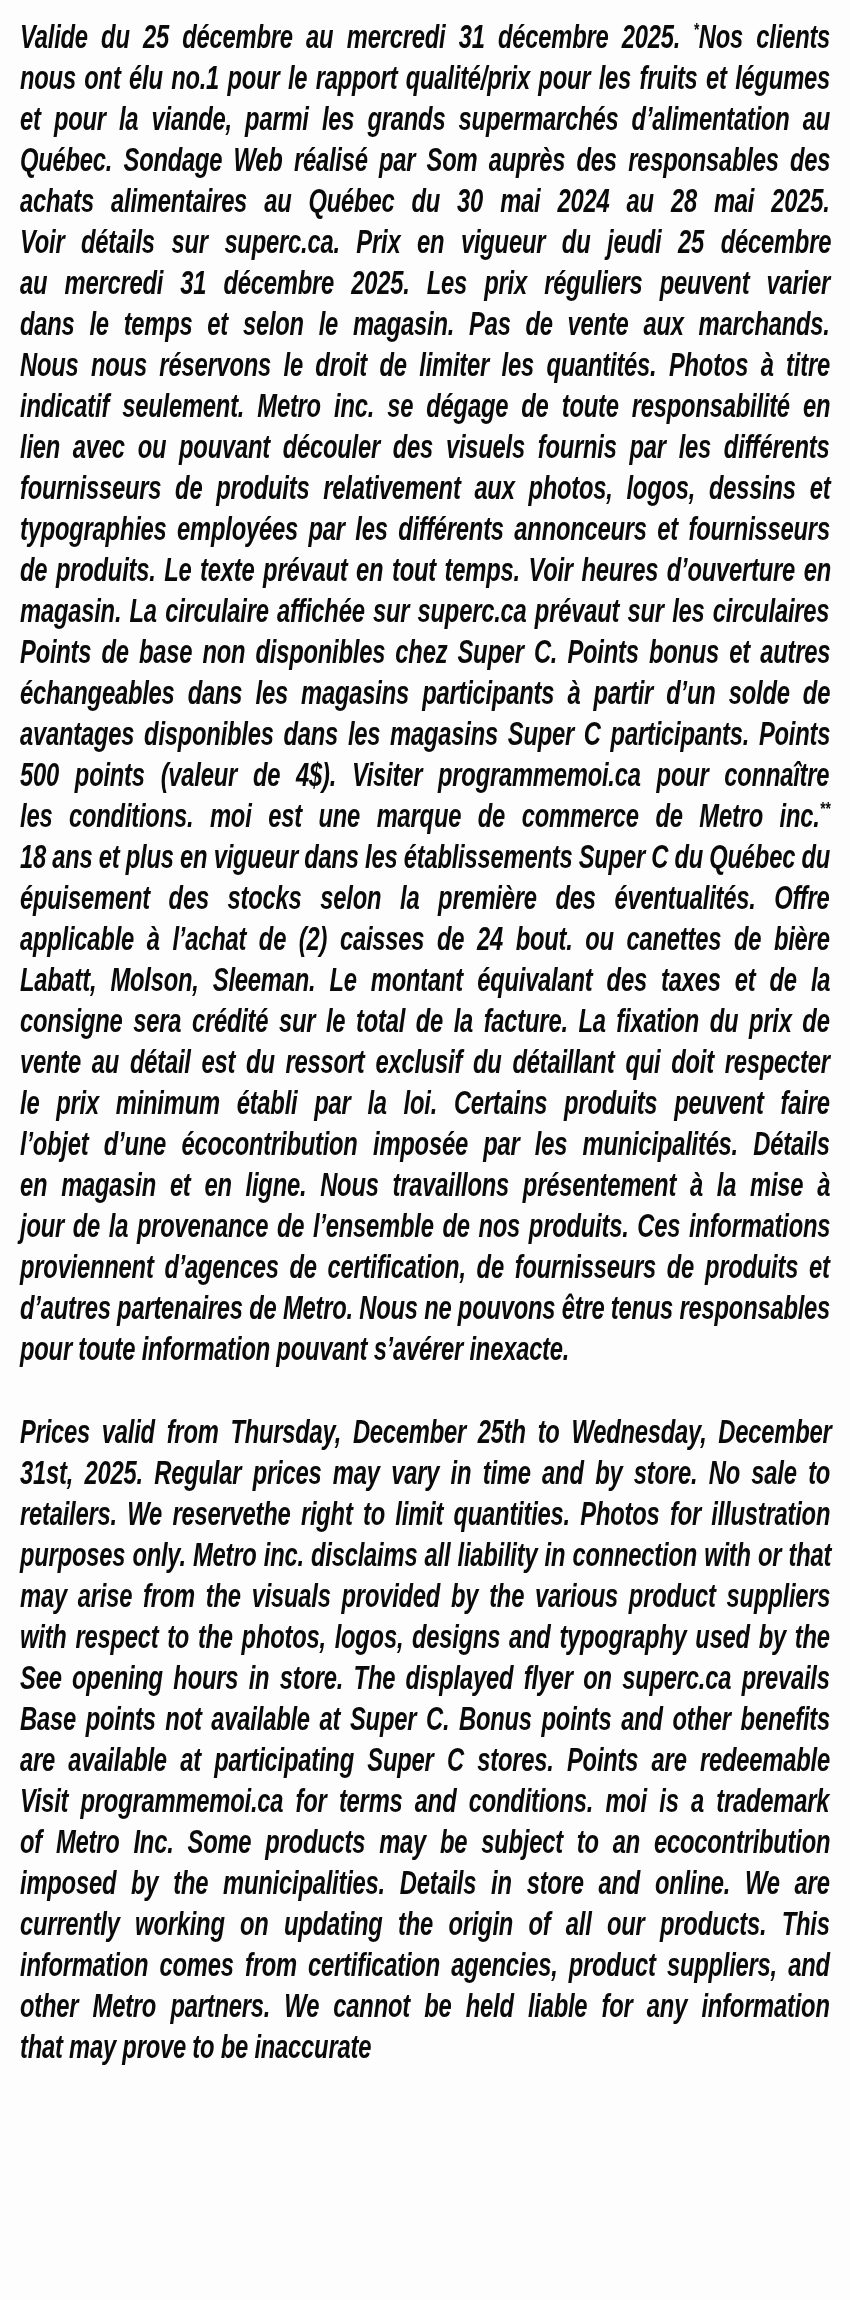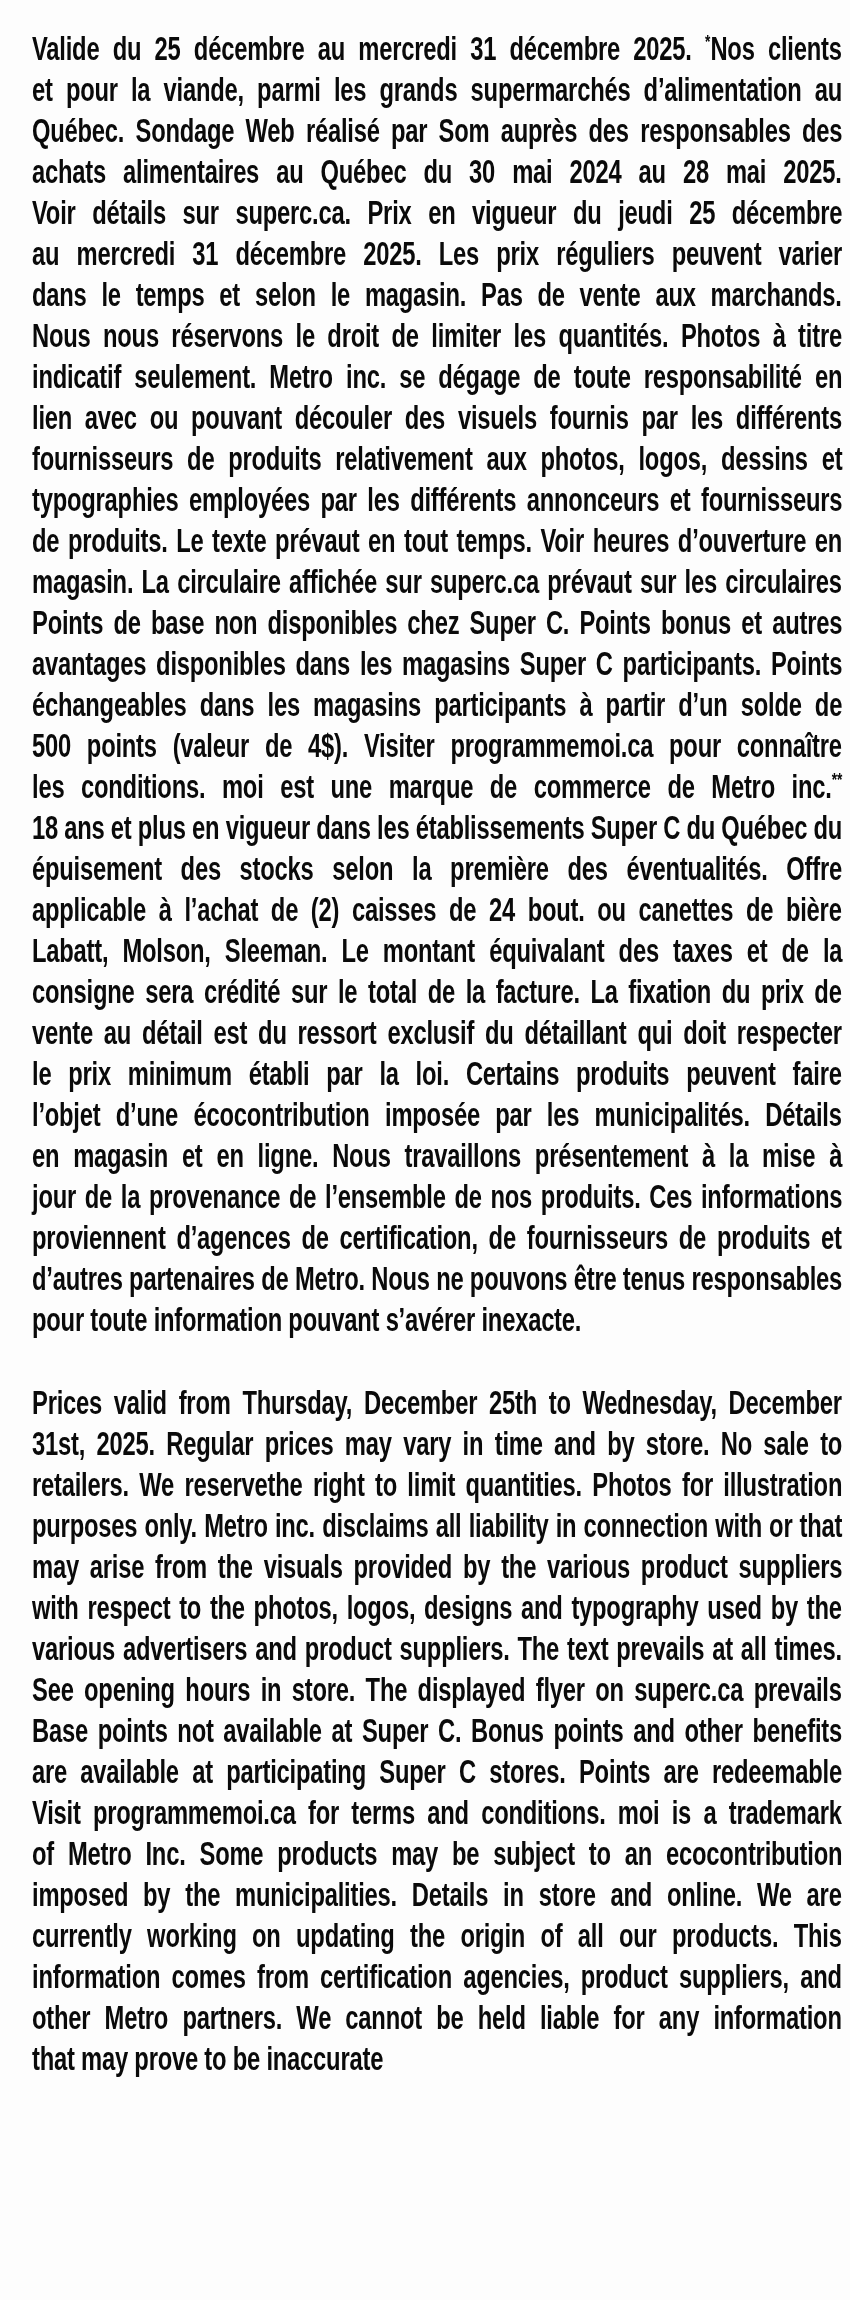--- a/index.html
+++ b/index.html
@@ -11,21 +11,22 @@
     height: 2300px;
     background: #fdfdfd;
     color: #0a0a0a;
     font-family: "Liberation Sans", sans-serif;
     overflow: hidden;
   }
   .legal {
     padding: 16px 20px 0 20px;
   }
   .para {
-    margin: 12px;
+    margin: 0;
+    font-style: italic;
   }
   .para + .para {
     margin-top: 42px;
   }
   .line {
     height: 41px;
     width: 810px;
     overflow: visible;
   }
   .line-inner {
@@ -45,36 +46,37 @@
     top: -0.62em;
     letter-spacing: 0;
   }
 </style>
 </head>
 <body>
 
 <div class="legal">
   <div class="para">
       <div class="line"><span class="line-inner" style="word-spacing: 9.6px; transform: scaleX(0.72);">Valide du 25 décembre au mercredi 31 décembre 2025. <sup>*</sup>Nos clients</span></div>
+      <div class="line"><span class="line-inner" style="word-spacing: 2.83333px; transform: scaleX(0.72);">nous ont élu no.1 pour le rapport qualité/prix pour les fruits et légumes</span></div>
       <div class="line"><span class="line-inner" style="word-spacing: 9.44444px; transform: scaleX(0.72);">et pour la viande, parmi les grands supermarchés d’alimentation au</span></div>
       <div class="line"><span class="line-inner" style="word-spacing: 6.77778px; transform: scaleX(0.72);">Québec. Sondage Web réalisé par Som auprès des responsables des</span></div>
       <div class="line"><span class="line-inner" style="word-spacing: 14.8182px; transform: scaleX(0.72);">achats alimentaires au Québec du 30 mai 2024 au 28 mai 2025.</span></div>
       <div class="line"><span class="line-inner" style="word-spacing: 14.2px; transform: scaleX(0.72);">Voir détails sur superc.ca. Prix en vigueur du jeudi 25 décembre</span></div>
       <div class="line"><span class="line-inner" style="word-spacing: 15px; transform: scaleX(0.72);">au mercredi 31 décembre 2025. Les prix réguliers peuvent varier</span></div>
       <div class="line"><span class="line-inner" style="word-spacing: 11.7273px; transform: scaleX(0.72);">dans le temps et selon le magasin. Pas de vente aux marchands.</span></div>
       <div class="line"><span class="line-inner" style="word-spacing: 8.45455px; transform: scaleX(0.72);">Nous nous réservons le droit de limiter les quantités. Photos à titre</span></div>
       <div class="line"><span class="line-inner" style="word-spacing: 9.33333px; transform: scaleX(0.72);">indicatif seulement. Metro inc. se dégage de toute responsabilité en</span></div>
       <div class="line"><span class="line-inner" style="word-spacing: 8.9px; transform: scaleX(0.72);">lien avec ou pouvant découler des visuels fournis par les différents</span></div>
       <div class="line"><span class="line-inner" style="word-spacing: 10.25px; transform: scaleX(0.72);">fournisseurs de produits relativement aux photos, logos, dessins et</span></div>
       <div class="line"><span class="line-inner" style="word-spacing: 5.71429px; transform: scaleX(0.72);">typographies employées par les différents annonceurs et fournisseurs</span></div>
       <div class="line"><span class="line-inner" style="word-spacing: 3.09091px; transform: scaleX(0.72);">de produits. Le texte prévaut en tout temps. Voir heures d’ouverture en</span></div>
       <div class="line"><span class="line-inner" style="word-spacing: 2.66667px; transform: scaleX(0.72);">magasin. La circulaire affichée sur superc.ca prévaut sur les circulaires</span></div>
       <div class="line"><span class="line-inner" style="word-spacing: 5.27273px; transform: scaleX(0.72);">Points de base non disponibles chez Super C. Points bonus et autres</span></div>
+      <div class="line"><span class="line-inner" style="word-spacing: 9.44444px; transform: scaleX(0.72);">échangeables dans les magasins participants à partir d’un solde de</span></div>
       <div class="line"><span class="line-inner" style="word-spacing: 4.75px; transform: scaleX(0.72);">avantages disponibles dans les magasins Super C participants. Points</span></div>
-      <div class="line"><span class="line-inner" style="word-spacing: 9.44444px; transform: scaleX(0.72);">échangeables dans les magasins participants à partir d’un solde de</span></div>
       <div class="line"><span class="line-inner" style="word-spacing: 13.125px; transform: scaleX(0.72);">500 points (valeur de 4$). Visiter programmemoi.ca pour connaître</span></div>
       <div class="line"><span class="line-inner" style="word-spacing: 14.2px; transform: scaleX(0.72);">les conditions. moi est une marque de commerce de Metro inc.<sup>**</sup></span></div>
       <div class="line"><span class="line-inner" style="word-spacing: -0.153846px; transform: scaleX(0.72);">18 ans et plus en vigueur dans les établissements Super C du Québec du</span></div>
       <div class="line"><span class="line-inner" style="word-spacing: 17.125px; transform: scaleX(0.72);">épuisement des stocks selon la première des éventualités. Offre</span></div>
       <div class="line"><span class="line-inner" style="word-spacing: 8.75px; transform: scaleX(0.72);">applicable à l’achat de (2) caisses de 24 bout. ou canettes de bière</span></div>
       <div class="line"><span class="line-inner" style="word-spacing: 10.7px; transform: scaleX(0.72);">Labatt, Molson, Sleeman. Le montant équivalant des taxes et de la</span></div>
       <div class="line"><span class="line-inner" style="word-spacing: 5.92308px; transform: scaleX(0.72);">consigne sera crédité sur le total de la facture. La fixation du prix de</span></div>
       <div class="line"><span class="line-inner" style="word-spacing: 6.18182px; transform: scaleX(0.72);">vente au détail est du ressort exclusif du détaillant qui doit respecter</span></div>
       <div class="line"><span class="line-inner" style="word-spacing: 14.5px; transform: scaleX(0.72);">le prix minimum établi par la loi. Certains produits peuvent faire</span></div>
       <div class="line"><span class="line-inner" style="word-spacing: 12.4286px; transform: scaleX(0.72);">l’objet d’une écocontribution imposée par les municipalités. Détails</span></div>
@@ -84,21 +86,20 @@
       <div class="line"><span class="line-inner" style="word-spacing: 0px; transform: scaleX(0.72);">d’autres partenaires de Metro. Nous ne pouvons être tenus responsables</span></div>
       <div class="line"><span class="line-inner" style="transform: scaleX(0.72);">pour toute information pouvant s’avérer inexacte.</span></div>
     </div>
   <div class="para">
       <div class="line"><span class="line-inner" style="word-spacing: 7.5px; transform: scaleX(0.72);">Prices valid from Thursday, December 25th to Wednesday, December</span></div>
       <div class="line"><span class="line-inner" style="word-spacing: 7px; transform: scaleX(0.72);">31st, 2025. Regular prices may vary in time and by store. No sale to</span></div>
       <div class="line"><span class="line-inner" style="word-spacing: 5.55556px; transform: scaleX(0.72);">retailers. We reservethe right to limit quantities. Photos for illustration</span></div>
       <div class="line"><span class="line-inner" style="word-spacing: 1.09091px; transform: scaleX(0.72);">purposes only. Metro inc. disclaims all liability in connection with or that</span></div>
       <div class="line"><span class="line-inner" style="word-spacing: 6.2px; transform: scaleX(0.72);">may arise from the visuals provided by the various product suppliers</span></div>
       <div class="line"><span class="line-inner" style="word-spacing: 3.27273px; transform: scaleX(0.72);">with respect to the photos, logos, designs and typography used by the</span></div>
-      <div class="line"><span class="line-inner" style="word-spacing: 2.1px; transform: scaleX(0.72);">various advertisers and product suppliers. The text prevails at all times.</span></div>
       <div class="line"><span class="line-inner" style="word-spacing: 5.6px; transform: scaleX(0.72);">See opening hours in store. The displayed flyer on superc.ca prevails</span></div>
       <div class="line"><span class="line-inner" style="word-spacing: 4.63636px; transform: scaleX(0.72);">Base points not available at Super C. Bonus points and other benefits</span></div>
       <div class="line"><span class="line-inner" style="word-spacing: 9.66667px; transform: scaleX(0.72);">are available at participating Super C stores. Points are redeemable</span></div>
       <div class="line"><span class="line-inner" style="word-spacing: 8.22222px; transform: scaleX(0.72);">Visit programmemoi.ca for terms and conditions. moi is a trademark</span></div>
       <div class="line"><span class="line-inner" style="word-spacing: 10.5px; transform: scaleX(0.72);">of Metro Inc. Some products may be subject to an ecocontribution</span></div>
       <div class="line"><span class="line-inner" style="word-spacing: 11.8px; transform: scaleX(0.72);">imposed by the municipalities. Details in store and online. We are</span></div>
       <div class="line"><span class="line-inner" style="word-spacing: 12.5px; transform: scaleX(0.72);">currently working on updating the origin of all our products. This</span></div>
       <div class="line"><span class="line-inner" style="word-spacing: 6.71429px; transform: scaleX(0.72);">information comes from certification agencies, product suppliers, and</span></div>
       <div class="line"><span class="line-inner" style="word-spacing: 10.9px; transform: scaleX(0.72);">other Metro partners. We cannot be held liable for any information</span></div>
       <div class="line"><span class="line-inner" style="transform: scaleX(0.72);">that may prove to be inaccurate</span></div>

